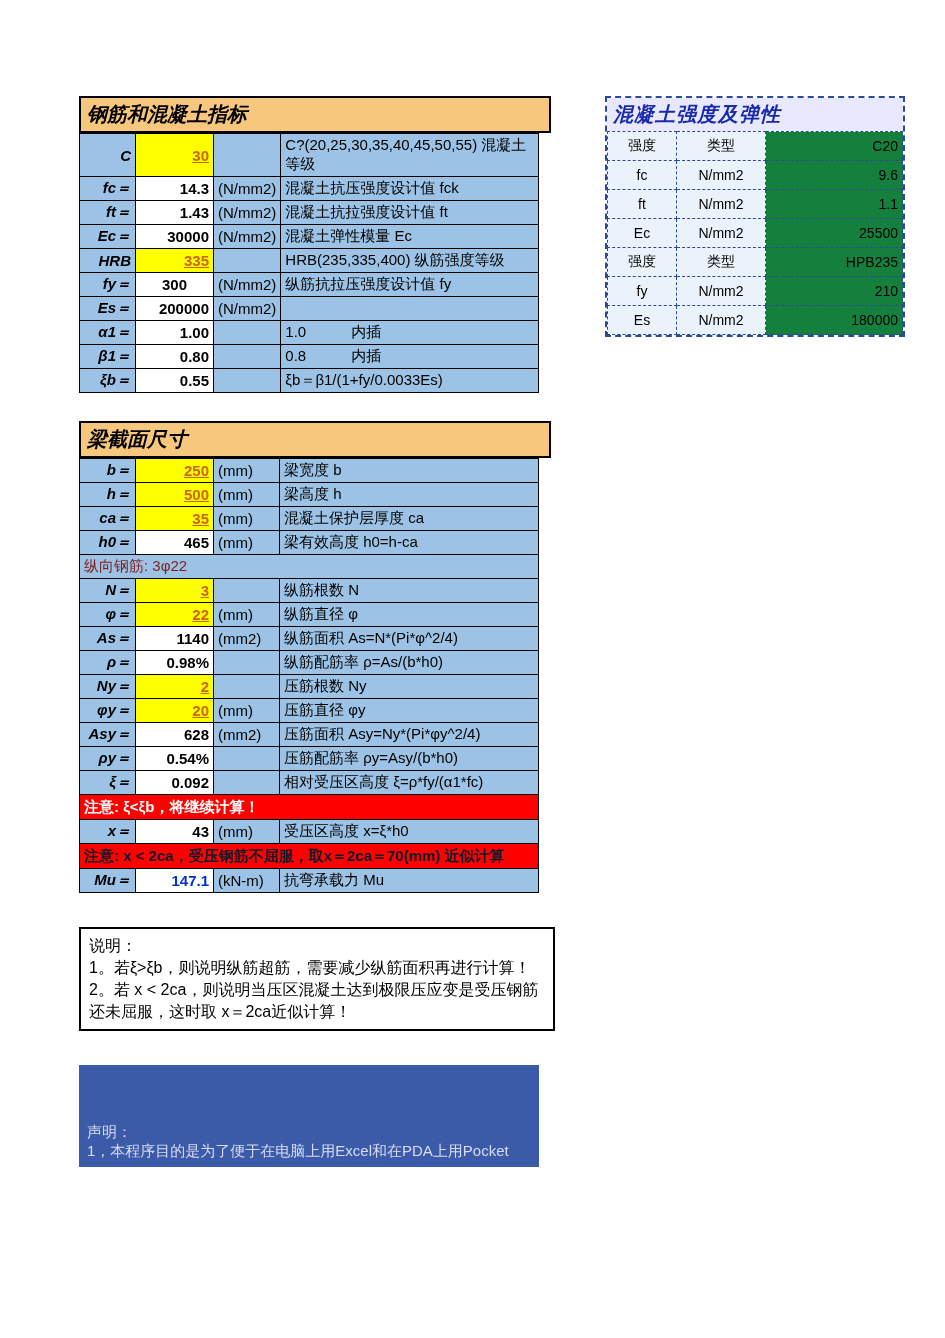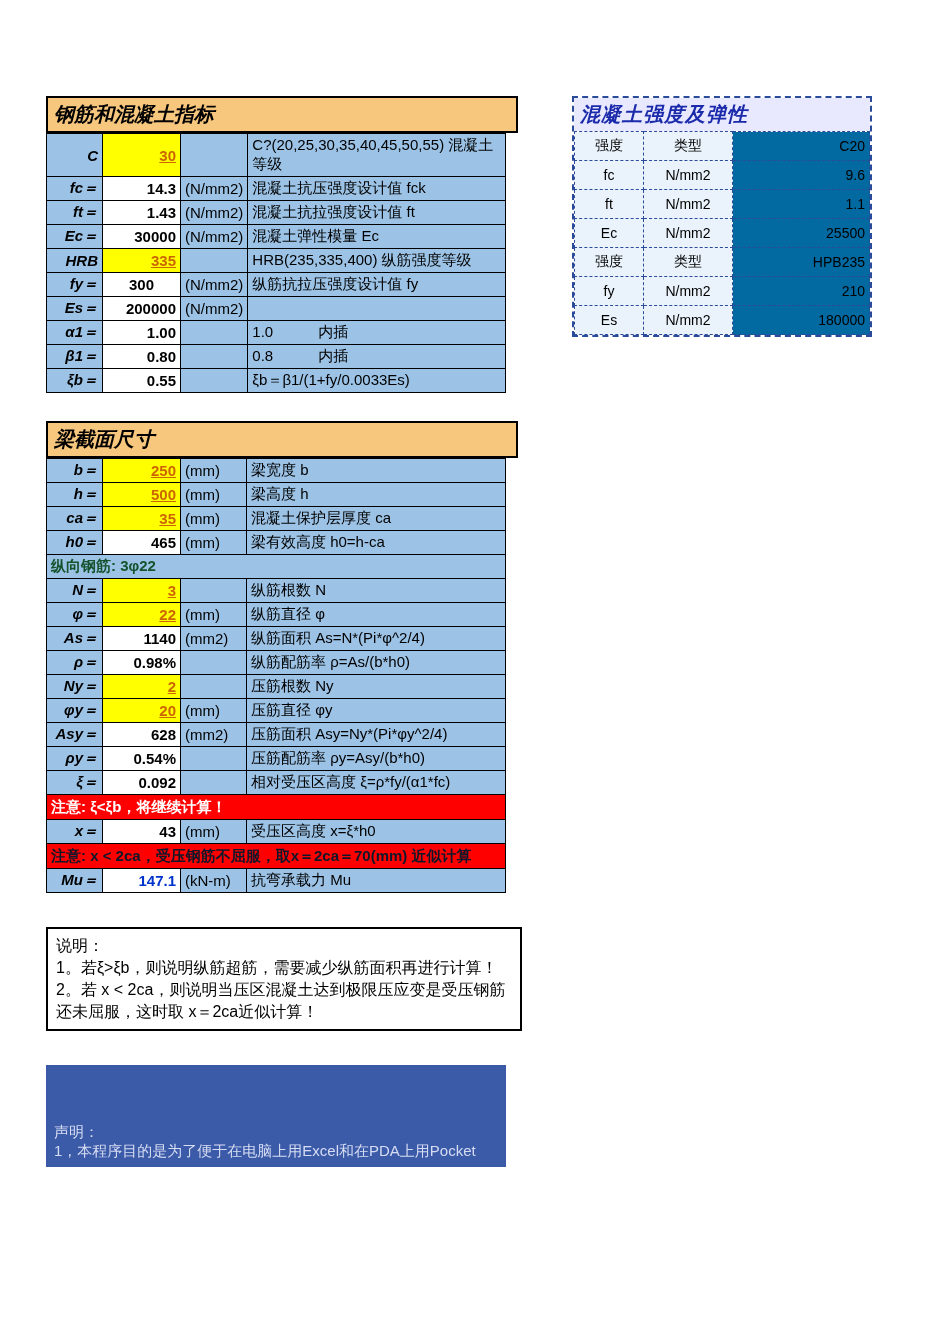--- a/index.html
+++ b/index.html
@@ -8,20 +8,21 @@
     background: #ffffff;
     width: 945px;
     height: 1338px;
     font-family: "SimSun", Arial, sans-serif;
     font-size: 15px;
     color: #000;
   }
   .page {
     position: relative;
     padding: 96px 0 0 46px;
+    margin-left: 33px;
   }
   .row {
     display: flex;
     align-items: stretch;
   }
   .left-col { width: 460px; }
   .right-col { width: 300px; margin-left: 66px; }
 
   
   .cell {
@@ -107,21 +108,21 @@
     width: 100%;
   }
   table.tside td {
     border: 1px dashed #2a4a9a;
     padding: 2px 4px;
     height: 24px;
     font-size: 14px;
     text-align: center;
     background: #eaf3fb;
   }
-  table.tside td.num { text-align: right; background: #0369a1; }
+  table.tside td.num { text-align: right; background: #15803d; }
   table.tside td.lbl2 { background: #eaf3fb; }
 
   .notes-box {
     border: 2px solid #000;
     width: 456px;
     padding: 6px 8px;
     margin-top: 34px;
     font-size: 16px;
     line-height: 22px;
   }
@@ -232,21 +233,21 @@
               <td class="unit wide-blue" style="width:66px">(mm)</td>
               <td class="desc wide-blue">混凝土保护层厚度 ca</td>
             </tr>
             <tr>
               <td class="lbl wide-blue" style="width:56px;text-align:right;font-weight:bold;font-style:italic">h0＝</td>
               <td class="val " style="width:78px;text-align:right;font-weight:bold">465</td>
               <td class="unit wide-blue" style="width:66px">(mm)</td>
               <td class="desc wide-blue">梁有效高度 h0=h-ca</td>
             </tr>
             <tr>
-              <td colspan="4" class="wide-blue" style="background:#9cc3e6;font-weight:bold;color:#14532d">纵向钢筋: 3φ22</td>
+              <td colspan="4" class="wide-blue" style="background:#9cc3e6;font-weight:normal;color:#7f1d1d">纵向钢筋: 3φ22</td>
             </tr>
             <tr>
               <td class="lbl wide-blue" style="width:56px;text-align:right;font-weight:bold;font-style:italic">N＝</td>
               <td class="val yellow" style="width:78px;text-align:right;font-weight:bold">3</td>
               <td class="unit wide-blue" style="width:66px"></td>
               <td class="desc wide-blue">纵筋根数 N</td>
             </tr>
             <tr>
               <td class="lbl wide-blue" style="width:56px;text-align:right;font-weight:bold;font-style:italic">φ＝</td>
               <td class="val yellow" style="width:78px;text-align:right;font-weight:bold">22</td>

